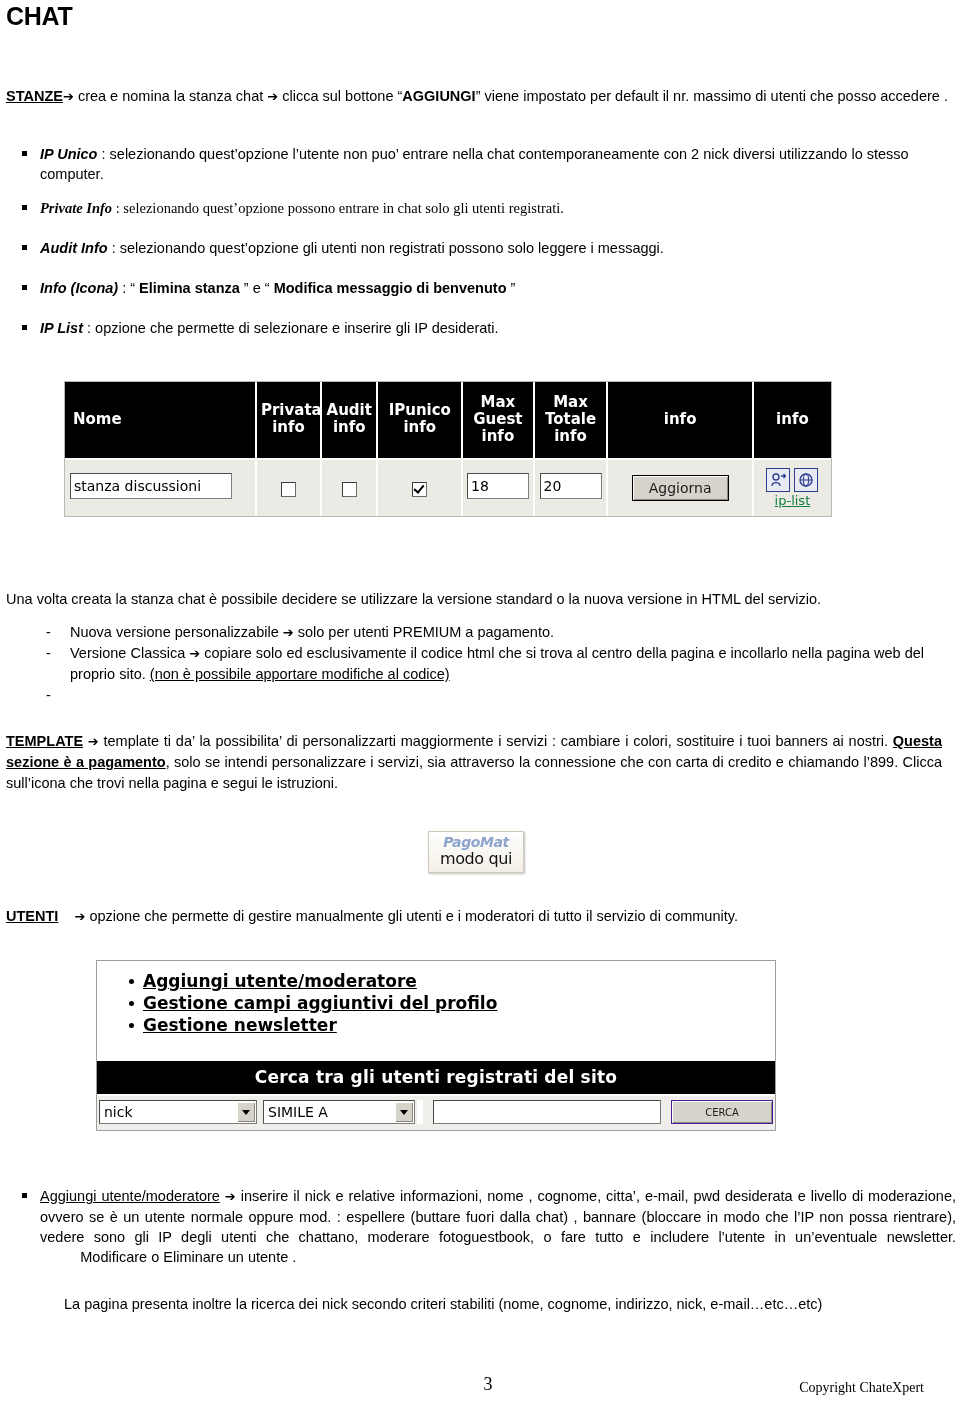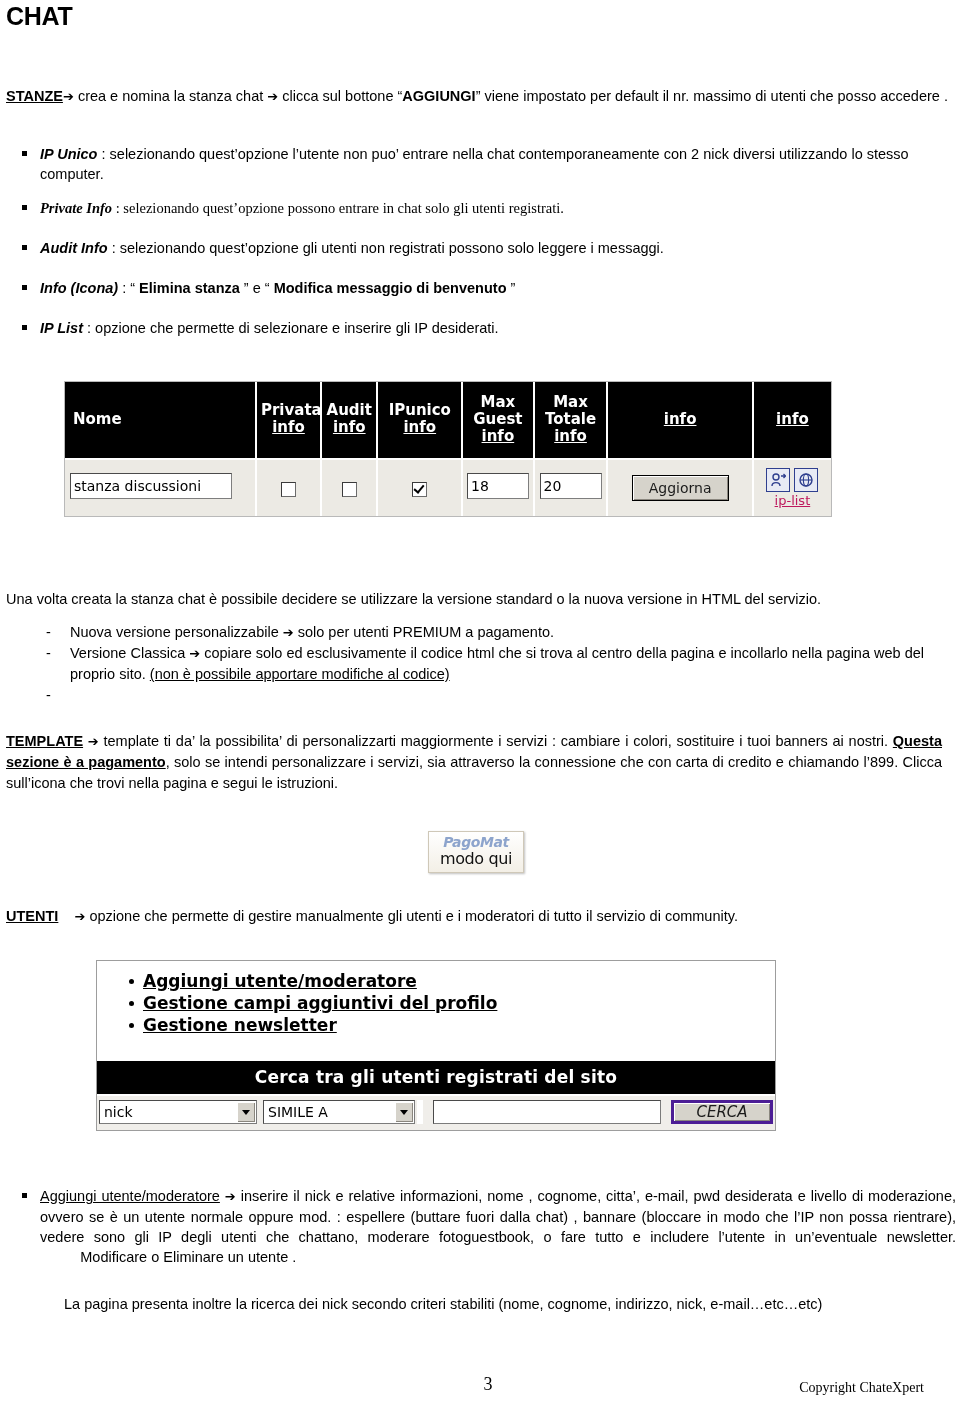--- a/index.html
+++ b/index.html
@@ -119,21 +119,21 @@
   .rooms-table td {
     background: #eceae4;
     border-right: 2px solid #ffffff;
     border-top: 2px solid #ffffff;
     height: 56px;
     text-align: center;
     vertical-align: middle;
     padding: 0 4px;
   }
   .rooms-table td:last-child { border-right: none; }
-  .th-info { display: block; text-decoration: underline; }
+  .th-info { display: block; }
 
   .txtbox {
     display: inline-block;
     background: #ffffff;
     border: 1px solid #7e7e7e;
     border-top-color: #4a4a4a;
     border-left-color: #4a4a4a;
     font-family: "DejaVu Sans", sans-serif;
     font-size: 14px;
     line-height: 20px;
@@ -192,21 +192,21 @@
     display: flex;
     align-items: center;
     justify-content: center;
   }
   .ip-icon svg { display: block; }
   .ip-label {
     display: block;
     text-align: center;
     font-size: 13px;
     text-decoration: underline;
-    color: #be185d;
+    color: #15803d;
     margin-top: 1px;
     font-family: "DejaVu Sans", sans-serif;
   }
 
   
   .shot-pagomat {
     position: absolute;
     left: 400px;
     top: 831px;
     width: 94px;
@@ -331,28 +331,27 @@
     height: 24px;
     box-sizing: border-box;
     margin-left: 8px;
     margin-right: 8px;
   }
   .cerca-btn {
     width: 102px;
     height: 24px;
     box-sizing: border-box;
     background: #d6d3cb;
-    border: 3px solid #4c1d95;
+    border: 1px solid #4c1d95;
     box-shadow: inset 1px 1px 0 #ffffff, inset -1px -1px 0 #8a867e;
     display: flex;
     align-items: center;
     justify-content: center;
-    font-size: 15px;
+    font-size: 10px;
     color: #1b1b1b;
-    font-style: italic;
   }
 
   
   .footer-page {
     position: absolute;
     left: 0; right: 0;
     top: 1374px;
     text-align: center;
     font-family: "Liberation Serif", serif;
     font-size: 18px;

